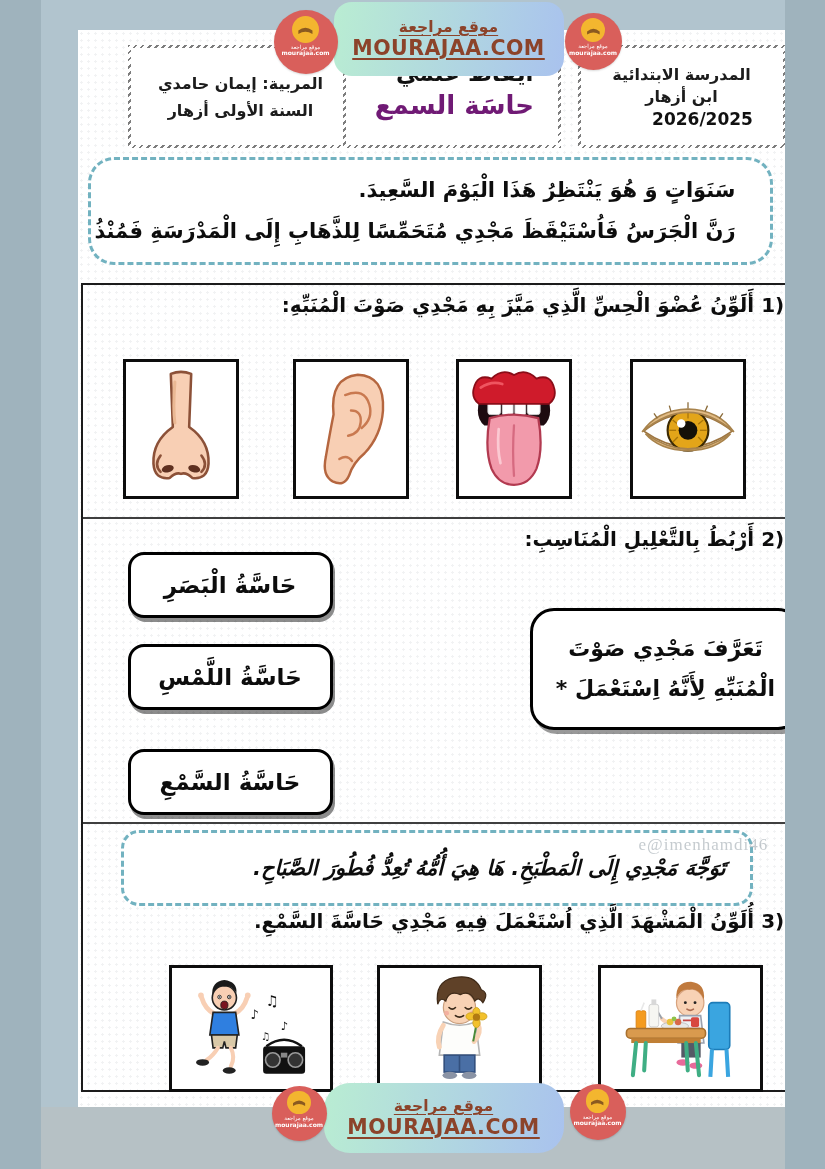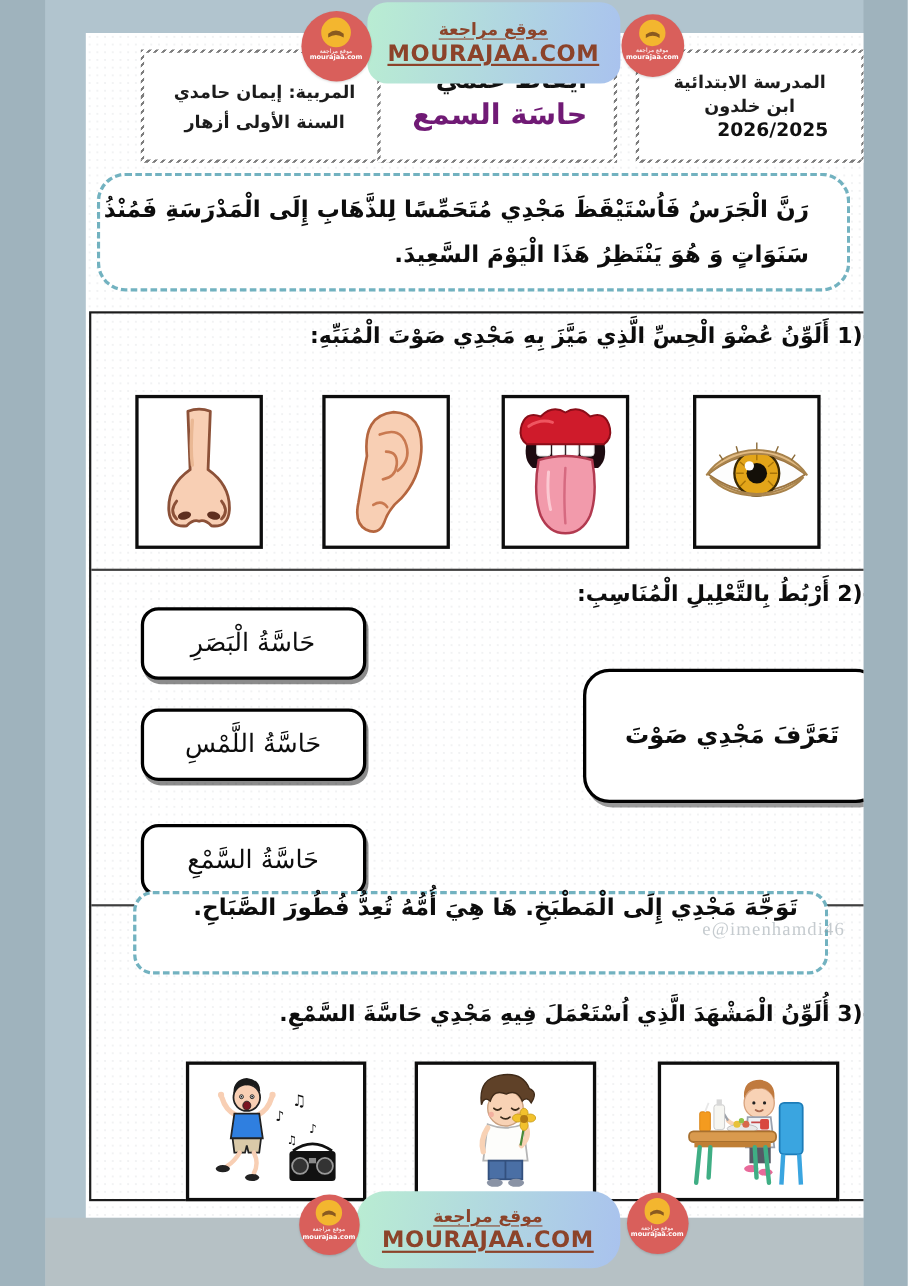--- a/index.html
+++ b/index.html
@@ -61,30 +61,30 @@
 
   .opt-box{position:absolute;background:#fff;border:3.5px solid #0d0d0d;display:flex;align-items:center;justify-content:center;padding:4px;}
   .q1-opt{top:74px;width:116px;height:140px;}
   .o1{left:40px;} .o2{left:210px;} .o3{left:373px;} .o4{left:547px;}
   .q3-opt{top:680px;height:127px;}
   .s1{left:86px;width:164px;} .s2{left:294px;width:165px;} .s3{left:515px;width:165px;}
   .opt-box svg{width:100%;height:100%;}
 
   .sense-box{position:absolute;left:45px;width:205px;height:66px;background:#fff;border:3px solid #000;border-radius:16px;
              box-shadow:2px 4px 0 rgba(0,0,0,.45);display:flex;align-items:center;justify-content:center;
-             font-size:23px;font-weight:normal;color:#0d0d0d;direction:rtl;}
+             font-size:23px;font-weight:bold;color:#0d0d0d;direction:rtl;}
   .sb1{top:267px;} .sb2{top:359px;} .sb3{top:451px;margin-top:13px;}
 
   .reason-box{position:absolute;left:447px;top:323px;width:272px;height:122px;background:#fff;border:3.5px solid #000;
               border-radius:24px;box-shadow:3px 4px 0 rgba(0,0,0,.4);display:flex;flex-direction:column;align-items:center;
               justify-content:center;direction:rtl;}
   .reason-box .line{font-size:22px;font-weight:bold;color:#0d0d0d;line-height:1.8;white-space:nowrap;text-align:center;}
 
-  .scene-box{position:absolute;left:38px;top:525px;width:632px;height:76px;display:flex;align-items:flex-start;
-             padding:0 24px;direction:rtl;border-radius:18px;}
+  .scene-box{position:absolute;left:38px;top:545px;width:632px;height:76px;display:flex;align-items:center;
+             padding:0 24px;direction:rtl;border-radius:18px;font-style:italic;}
   .scene-box .line{font-size:21px;font-weight:bold;color:#0d0d0d;white-space:nowrap;text-align:right;}
 
   .watermark{position:absolute;left:556px;top:550px;font-size:17px;color:rgba(140,152,160,.5);letter-spacing:1px;z-index:3;font-family:Liberation Serif, serif;}
 </style>
 </head>
 <body>
 
 <div class="canvas">
   <div class="bottom-strip"></div>
   <div class="paper"></div>
@@ -116,27 +116,27 @@
   <div class="hbox hbox-teacher">
     <div class="h-line">المربية: إيمان حامدي</div>
     <div class="h-line">السنة الأولى أزهار</div>
   </div>
   <div class="hbox hbox-subject">
     <div class="s1">ايقاظ علمي</div>
     <div class="s2">حاسَة السمع</div>
   </div>
   <div class="hbox hbox-school">
     <div class="h-line">المدرسة الابتدائية</div>
-    <div class="h-line">ابن خلدون</div>
+    <div class="h-line">ابن أزهار</div>
     <div class="year" dir="ltr">2026/2025</div>
   </div>
 
   <div class="dashedbox intro-box">
+    <div class="line">سَنَوَاتٍ وَ هُوَ يَنْتَظِرُ هَذَا الْيَوْمَ السَّعِيدَ.</div>
     <div class="line">رَنَّ الْجَرَسُ فَاُسْتَيْقَظَ مَجْدِي مُتَحَمِّسًا لِلذَّهَابِ إِلَى الْمَدْرَسَةِ فَمُنْذُ</div>
-    <div class="line">سَنَوَاتٍ وَ هُوَ يَنْتَظِرُ هَذَا الْيَوْمَ السَّعِيدَ.</div>
   </div>
 
   <div class="main-box">
 
     <div class="q-title q1-title">
       <span class="q-num">1)-</span>
       <span>أَلَوِّنُ عُضْوَ الْحِسِّ الَّذِي مَيَّزَ بِهِ مَجْدِي صَوْتَ الْمُنَبِّهِ:</span>
     </div>
 
     <div class="opt-box q1-opt o1">
@@ -204,20 +204,21 @@
       <span class="q-num">2)-</span>
       <span>أَرْبُطُ بِالتَّعْلِيلِ الْمُنَاسِبِ:</span>
     </div>
 
     <div class="sense-box sb1">حَاسَّةُ الْبَصَرِ</div>
     <div class="sense-box sb2">حَاسَّةُ اللَّمْسِ</div>
     <div class="sense-box sb3">حَاسَّةُ السَّمْعِ</div>
 
     <div class="reason-box">
       <div class="line">تَعَرَّفَ مَجْدِي صَوْتَ</div>
+      <div class="line">الْمُنَبِّهِ لِأَنَّهُ اِسْتَعْمَلَ *</div>
     </div>
 
     <div class="divider div2"></div>
 
     <div class="dashedbox scene-box">
       <div class="line">تَوَجَّهَ مَجْدِي إِلَى الْمَطْبَخِ. هَا هِيَ أُمُّهُ تُعِدُّ فُطُورَ الصَّبَاحِ.</div>
     </div>
     <div class="watermark">e@imenhamdi46</div>
 
     <div class="q-title q3-title">

